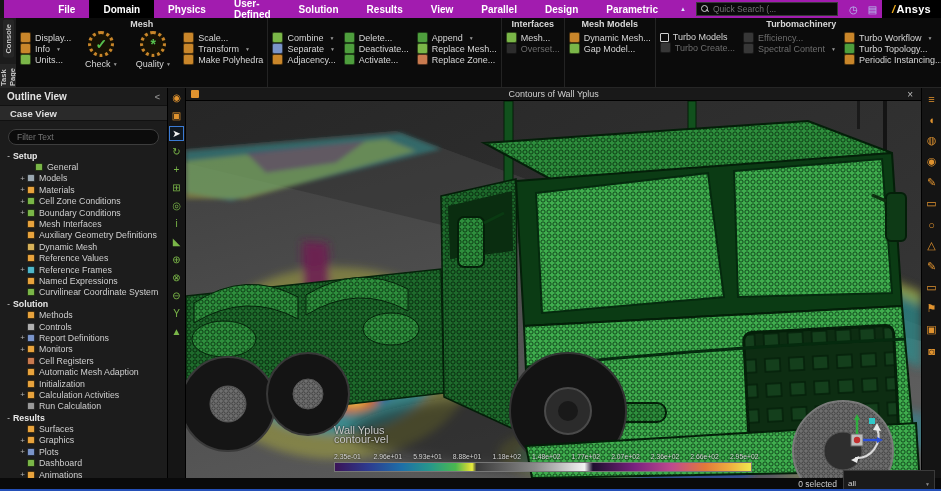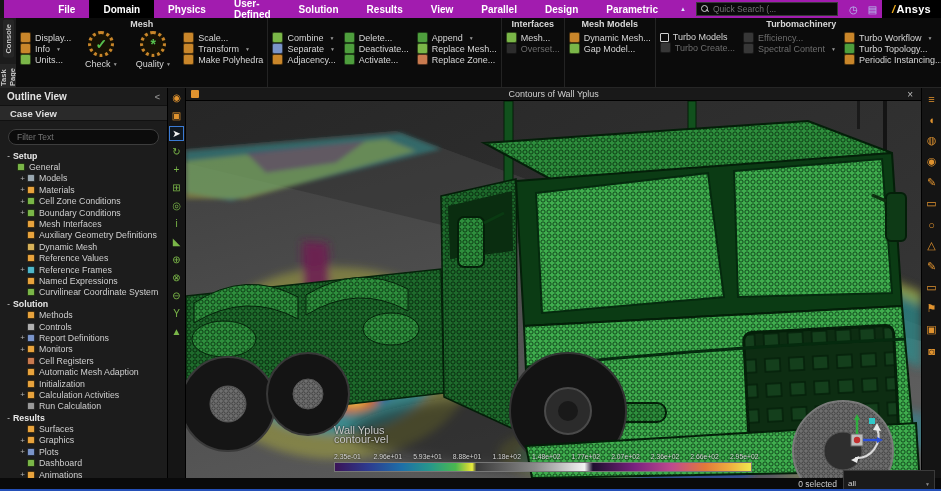--- a/index.html
+++ b/index.html
@@ -329,21 +329,21 @@
       <span>Case View</span>
     </div>
     <div class="filterwrap">
       <input class="filter" placeholder="Filter Text" style="">
     </div>
     <div class="tree" id="tree">
         <div class="trow bold" style="padding-left: 4px;">
           <span class="texp">-</span>
           <span>Setup</span>
         </div>
-        <div class="trow" style="padding-left: 8px;">
+        <div class="trow" style="padding-left: 26px;">
           <span class="texp"></span>
           <span class="ticon" style="background: rgb(122, 182, 72);"></span>
           <span>General</span>
         </div>
         <div class="trow" style="padding-left: 18px;">
           <span class="texp">+</span>
           <span class="ticon" style="background: rgb(154, 167, 176);"></span>
           <span>Models</span>
         </div>
         <div class="trow" style="padding-left: 18px;">

